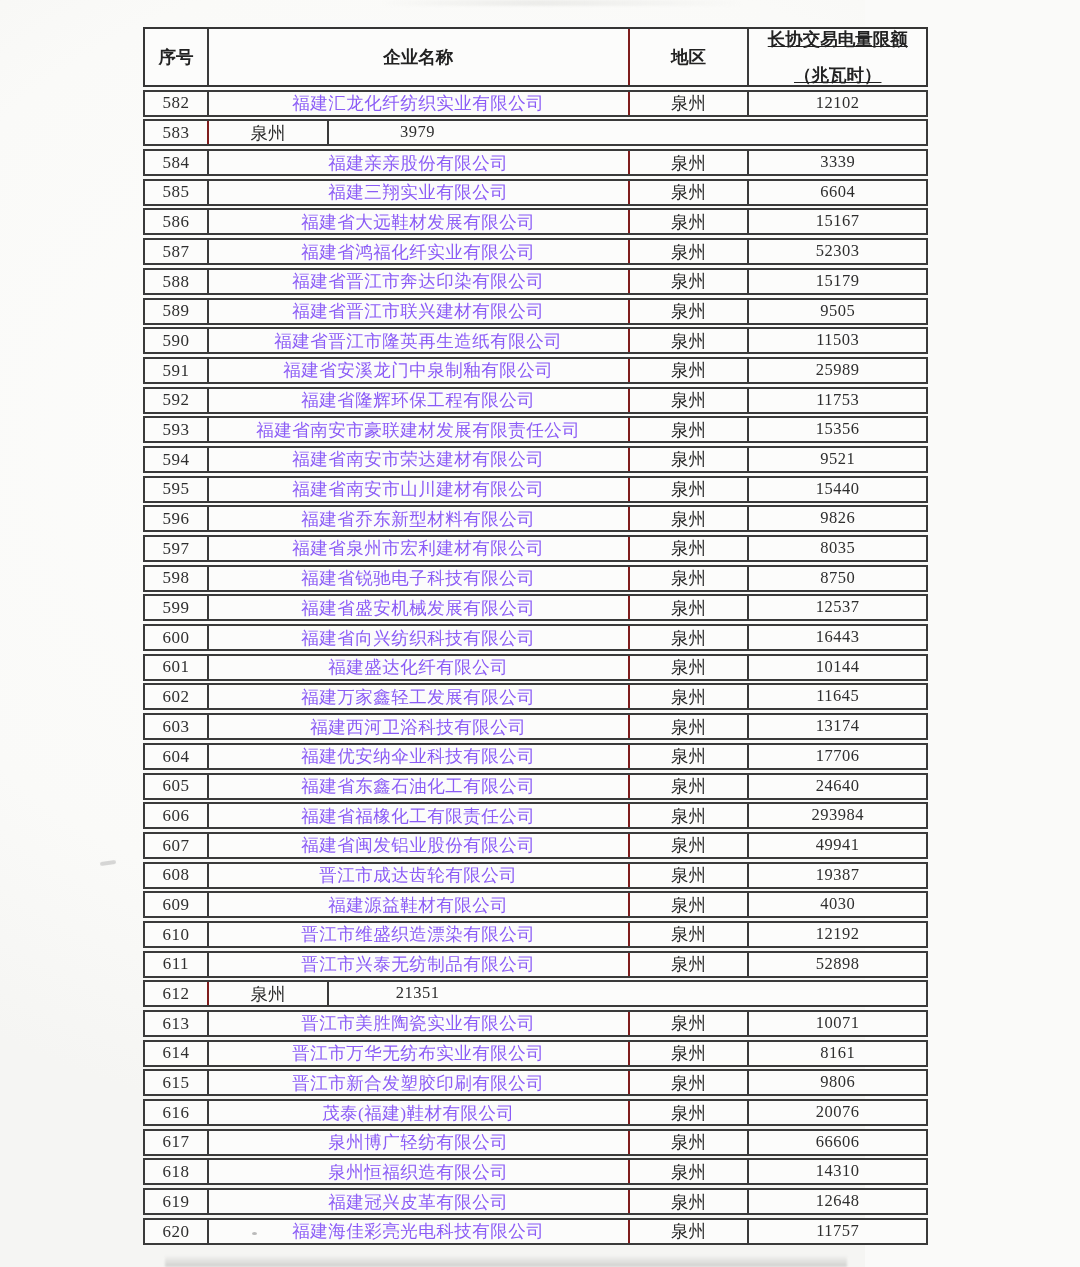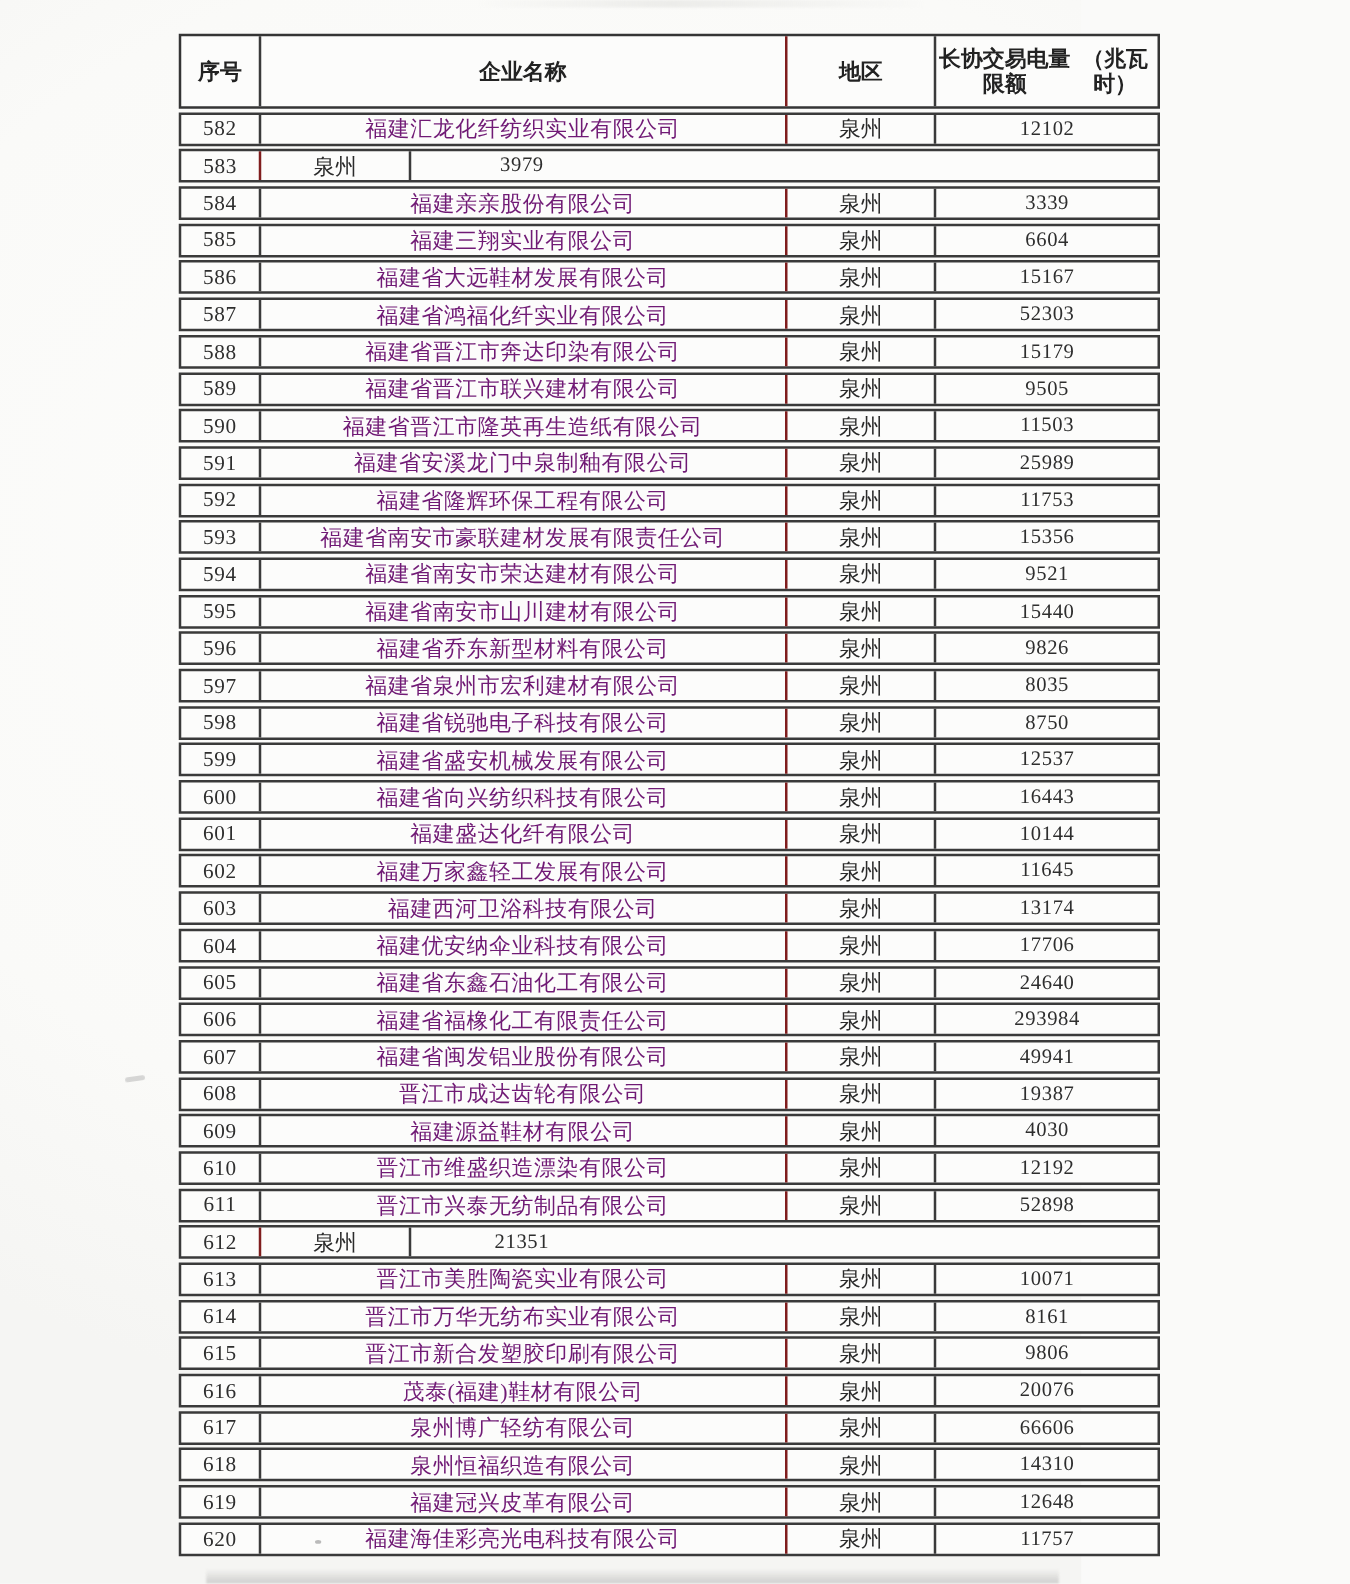--- a/index.html
+++ b/index.html
@@ -43,24 +43,24 @@
     justify-content: center;
     text-align: center;
     overflow: hidden;
     line-height: 1.15;
   }
   .c1 { width: 62px; }
   .c2 { width: 422px; border-left: 2px solid #3a3a3a; }
   .c3 { width: 120px; border-left: 2px solid #7f1d1d; }
   .c4 { width: 179px; border-left: 2px solid #3a3a3a; }
   .t-head .cell { font-weight: bold; font-size: 17.5px; color: #222; }
-  .t-head .c4 { flex-direction: row; justify-content: center; }
+  .t-head .c4 { flex-direction: column; justify-content: space-between; text-decoration: underline; }
   .t-head .c4 span { display: block; }
   .t-row .c1 { font-size: 17px; color: #2e2e2e; letter-spacing: 0.5px; }
-  .t-row .c2 { font-size: 17.5px; color: #701a75; letter-spacing: 0.5px; }
+  .t-row .c2 { font-size: 17.5px; color: #8b5cf6; letter-spacing: 0.5px; }
   .t-row .c3 { font-size: 17.5px; color: #2b2b2b; }
   .t-row .c4 { font-size: 16.5px; color: #2e2e2e; letter-spacing: 0.5px; text-align: right; }
   .scan-dash {
     position: absolute;
     left: 100px;
     top: 861px;
     width: 16px;
     height: 4px;
     background: #b9b9b9;
     border-radius: 2px;

